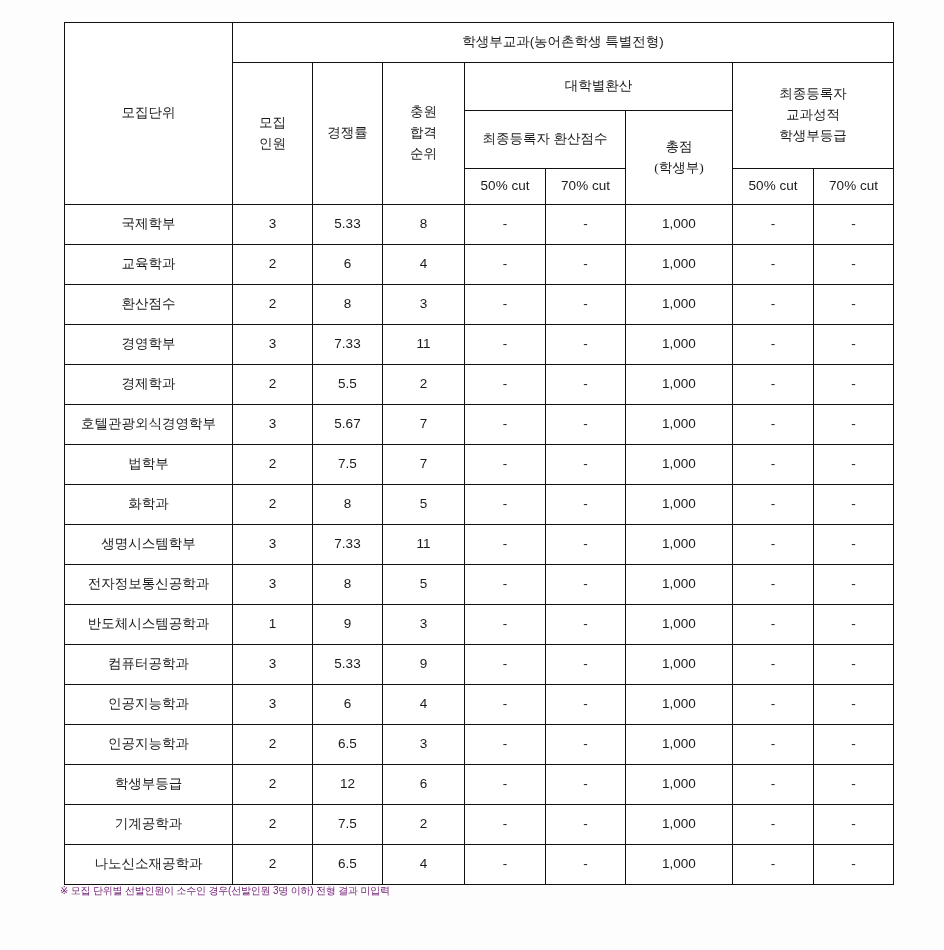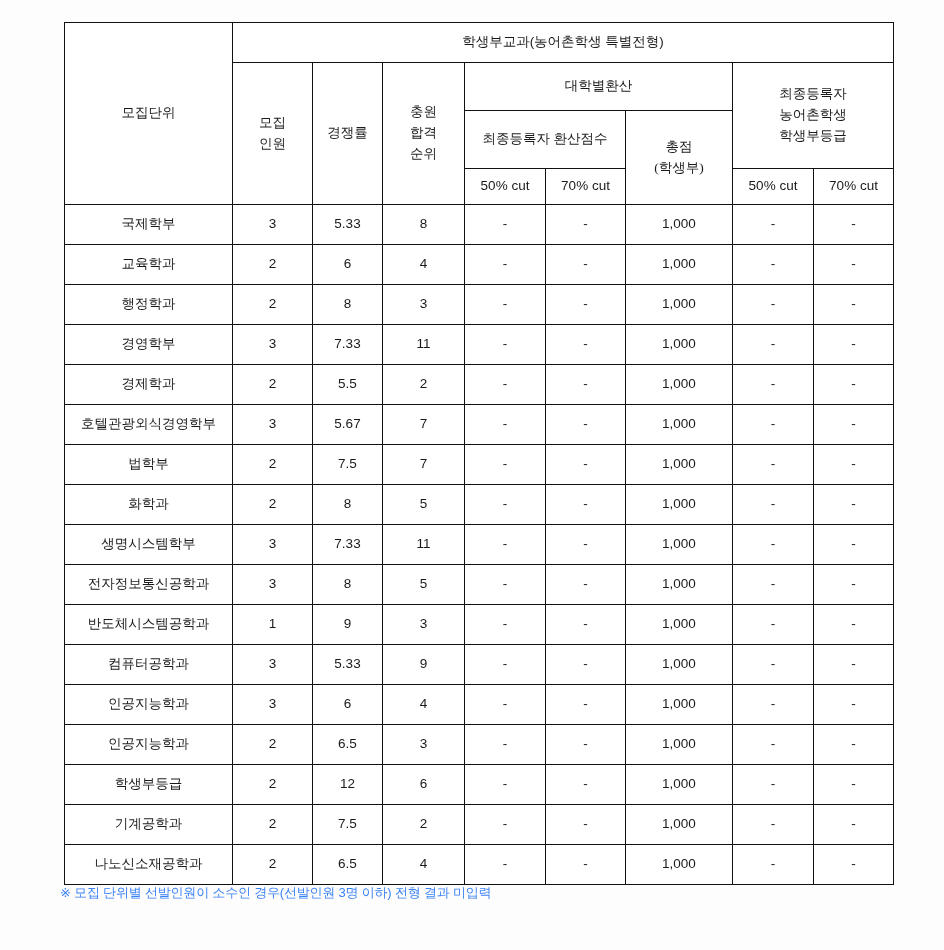--- a/index.html
+++ b/index.html
@@ -63,22 +63,22 @@
   .body-row  { height: 40px; }
 
   .unit-cell { font-size: 13.5px; }
   .num-cell  { font-size: 13.5px; }
   .multiline { line-height: 1.75; }
 
   .footnote {
     position: absolute;
     left: 60px;
     top: 884px;
-    font-size: 13px;
-    color: #3b82f6;
+    font-size: 10px;
+    color: #701a75;
     letter-spacing: -0.2px;
     white-space: nowrap;
   }
 </style>
 </head>
 <body>
 
 <div class="page">
 
   <div class="table-wrap">
@@ -106,21 +106,21 @@
           </th>
           <th rowspan="3">경쟁률</th>
           <th rowspan="3" class="multiline">
             <span>충원</span><br>
             <span>합격</span><br>
             <span>순위</span>
           </th>
           <th colspan="3">대학별환산</th>
           <th colspan="2" rowspan="2" class="multiline">
             <span>최종등록자</span><br>
-            <span>농어촌학생</span><br>
+            <span>교과성적</span><br>
             <span>학생부등급</span>
           </th>
         </tr>
         <tr class="h-row3">
           <th colspan="2">최종등록자 환산점수</th>
           <th rowspan="2" class="multiline">
             <span>총점</span><br>
             <span>(학생부)</span>
           </th>
         </tr>
@@ -148,21 +148,21 @@
             <td class="num-cell">2</td>
             <td class="num-cell">6</td>
             <td class="num-cell">4</td>
             <td class="num-cell">-</td>
             <td class="num-cell">-</td>
             <td class="num-cell">1,000</td>
             <td class="num-cell">-</td>
             <td class="num-cell">-</td>
           </tr>
           <tr class="body-row">
-            <td class="unit-cell">행정학과</td>
+            <td class="unit-cell">환산점수</td>
             <td class="num-cell">2</td>
             <td class="num-cell">8</td>
             <td class="num-cell">3</td>
             <td class="num-cell">-</td>
             <td class="num-cell">-</td>
             <td class="num-cell">1,000</td>
             <td class="num-cell">-</td>
             <td class="num-cell">-</td>
           </tr>
           <tr class="body-row">

